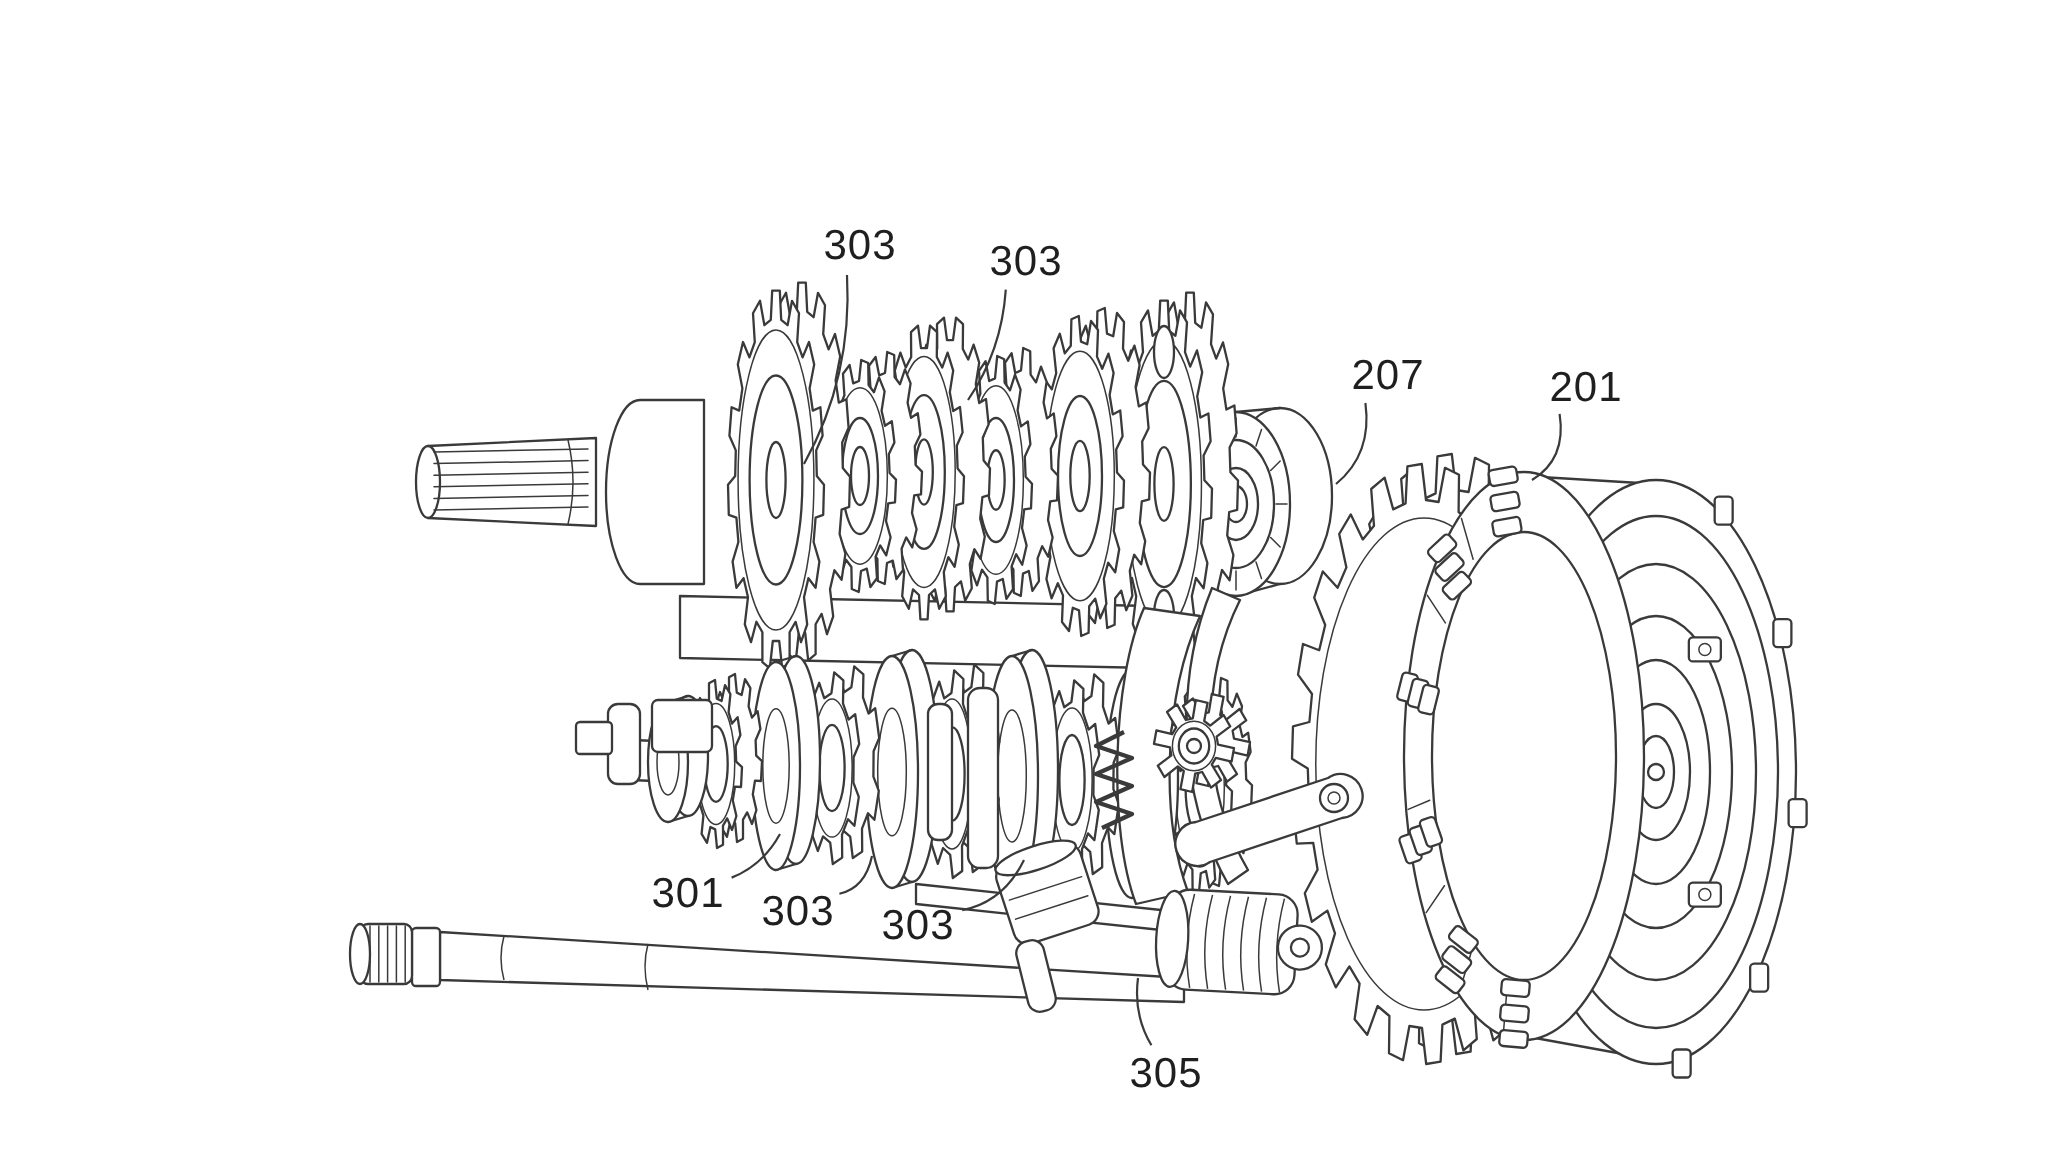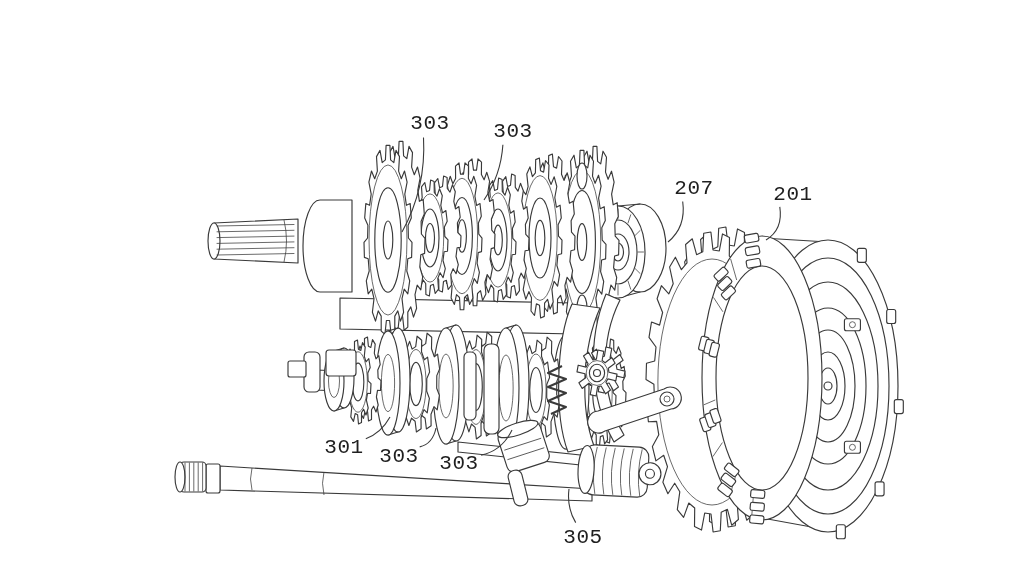--- a/index.html
+++ b/index.html
@@ -1,17 +1,17 @@
 <!DOCTYPE html>
 <html><head>
 <meta charset="utf-8">
 <style>
   html,body{margin:0;padding:0;background:#ffffff}
   .stage{position:relative;width:1030px;height:580px;background:#fff;overflow:hidden;
-         font-family:Liberation Mono, monospace}
+         font-family:Liberation Sans, sans-serif}
   .stage svg{position:absolute;left:0;top:0}
   path,ellipse,rect,circle,polygon{fill:#fff;stroke:#3a3a3a;stroke-width:1.15;stroke-linejoin:round}
   line{stroke:#3a3a3a;stroke-width:1.15;stroke-linecap:round}
   .nf{fill:none}
   .fw{stroke:none;fill:#fff}
   .thin{stroke-width:.75}
   .sw2{stroke-width:2.1;fill:none}
   text.ref{font-size:21px;fill:#1f1f1f;letter-spacing:.5px;stroke:none}
   .leader{fill:none;stroke:#3a3a3a;stroke-width:1.1}
 </style>

